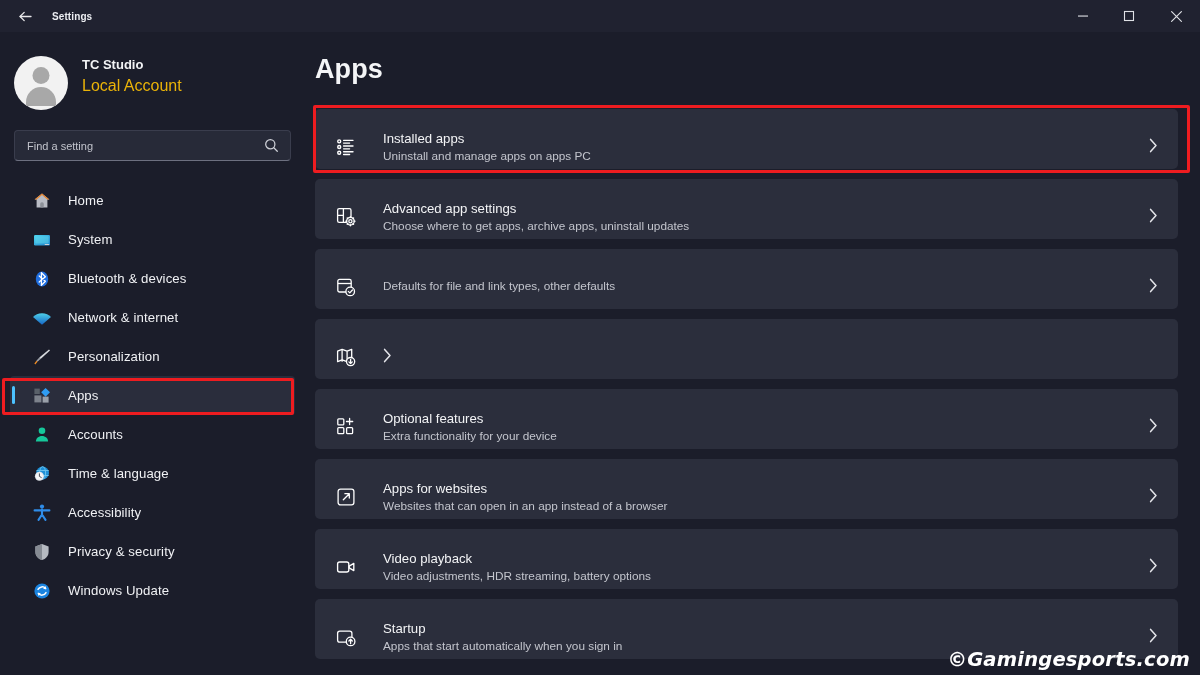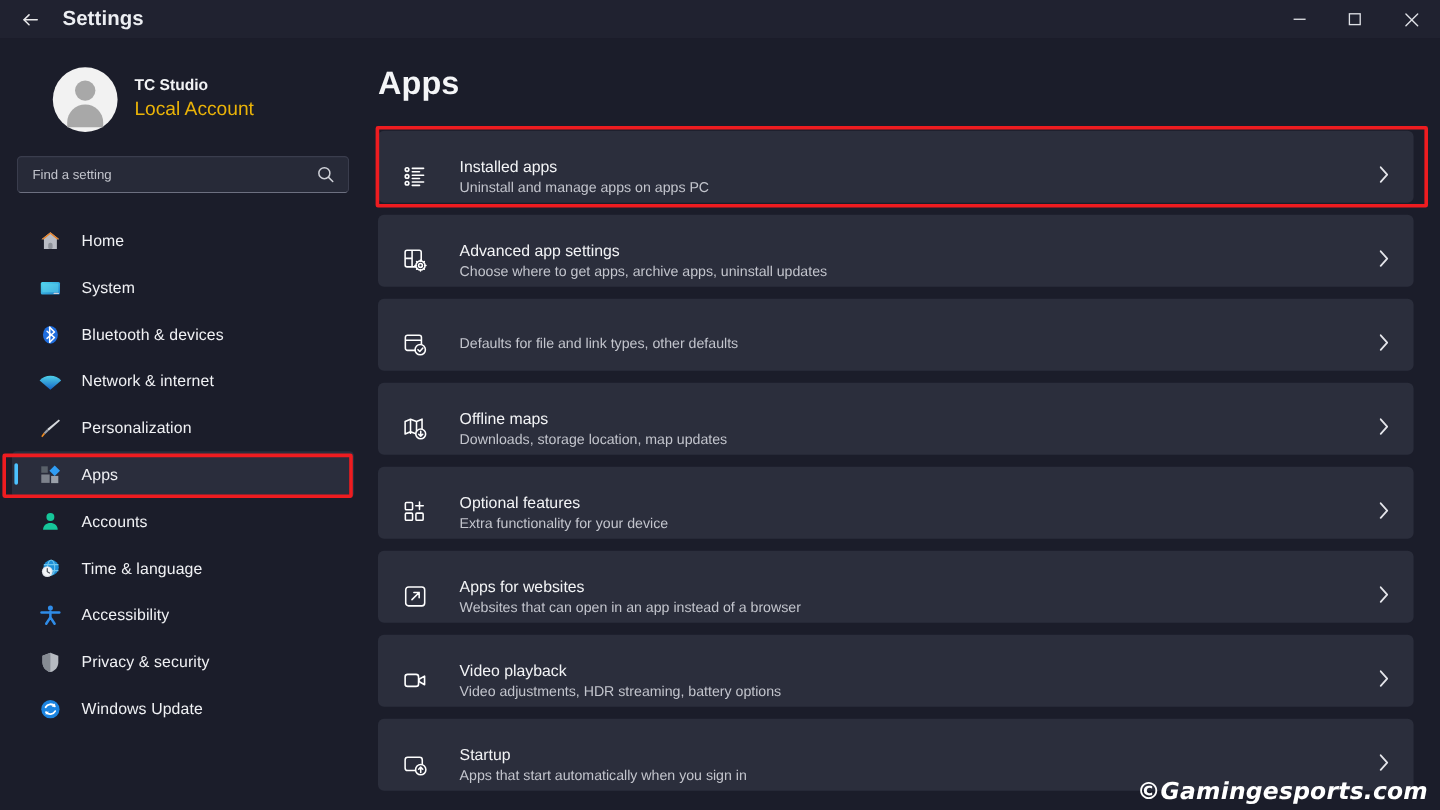--- a/index.html
+++ b/index.html
@@ -15,37 +15,37 @@
   .titlebar {
     position:absolute; left:0; top:0; width:1200px; height:32px;
     background:#202230; display:flex; align-items:center;
   }
   .tb-back {
     width:30px; height:30px; margin-left:10px;
     display:flex; align-items:center; justify-content:center;
     color:#e8e8ea; font-size:15px; line-height:1;
   }
   .tb-title {
-    margin-left:12px; font-size:17px; color:#eceef2; font-weight:600;
+    margin-left:12px; font-size:10px; color:#eceef2; font-weight:600;
     letter-spacing:.1px;
   }
   .tb-spacer { flex:1; }
   .tb-btn {
     width:46px; height:32px; display:flex; align-items:center; justify-content:center;
     color:#dfe1e6; font-size:12px;
   }
   .tb-btn.close { width:48px; font-size:13px; }
   .tb-btn svg { display:block; }
 
   
   .sidebar {
     position:absolute; left:0; top:32px; width:305px; height:643px;
     background:#1b1d2a; padding-top:12px;
   }
-  .profile { display:flex; align-items:center; padding:12px 0 0 14px; height:66px;margin-left:30px; }
+  .profile { display:flex; padding:12px 0 0 14px; height:66px; }
   .avatar {
     width:54px; height:54px; border-radius:50%;
     background:#f2f2f2; position:relative; flex:none;
   }
   .avatar .head {
     position:absolute; left:50%; top:11px; transform:translateX(-50%);
     width:17px; height:17px; border-radius:50%; background:#a8a8a8;
   }
   .avatar .body {
     position:absolute; left:50%; top:31px; transform:translateX(-50%);
@@ -382,24 +382,20 @@
 
       <div class="card">
         <span class="card-ico">
           <svg width="22" height="22" viewBox="0 0 22 22" fill="none" stroke="#fff" stroke-width="1.3" stroke-linejoin="round">
             <path d="M2.6 5.2l4.5-1.9 5 1.9 4.6-1.9v10.5l-4.6 1.9-5-1.9-4.5 1.9z"></path>
             <path d="M7.1 3.3v12.4M12.1 5.2v11.5"></path>
             <circle cx="15.6" cy="15.6" r="4.1" fill="#2b2e3c"></circle>
             <path d="M15.6 13.3v4.2M13.9 15.9l1.7 1.7 1.7-1.7" stroke-linecap="round"></path>
           </svg>
         </span>
-        <div class="card-txt">
-          <div class="card-title">Offline maps</div>
-          <div class="card-sub">Downloads, storage location, map updates</div>
-        </div>
         <span class="card-chev">
           <svg width="9" height="15" viewBox="0 0 9 15" fill="none" stroke="#e4e5ea" stroke-width="1.5" stroke-linecap="round" stroke-linejoin="round">
               <path d="M1.6 1.4L7 7.5l-5.4 6.1"></path>
             </svg>
         </span>
       </div>
 
       <div class="card">
         <span class="card-ico">
           <svg width="22" height="22" viewBox="0 0 22 22" fill="none" stroke="#fff" stroke-width="1.3" stroke-linejoin="round">

